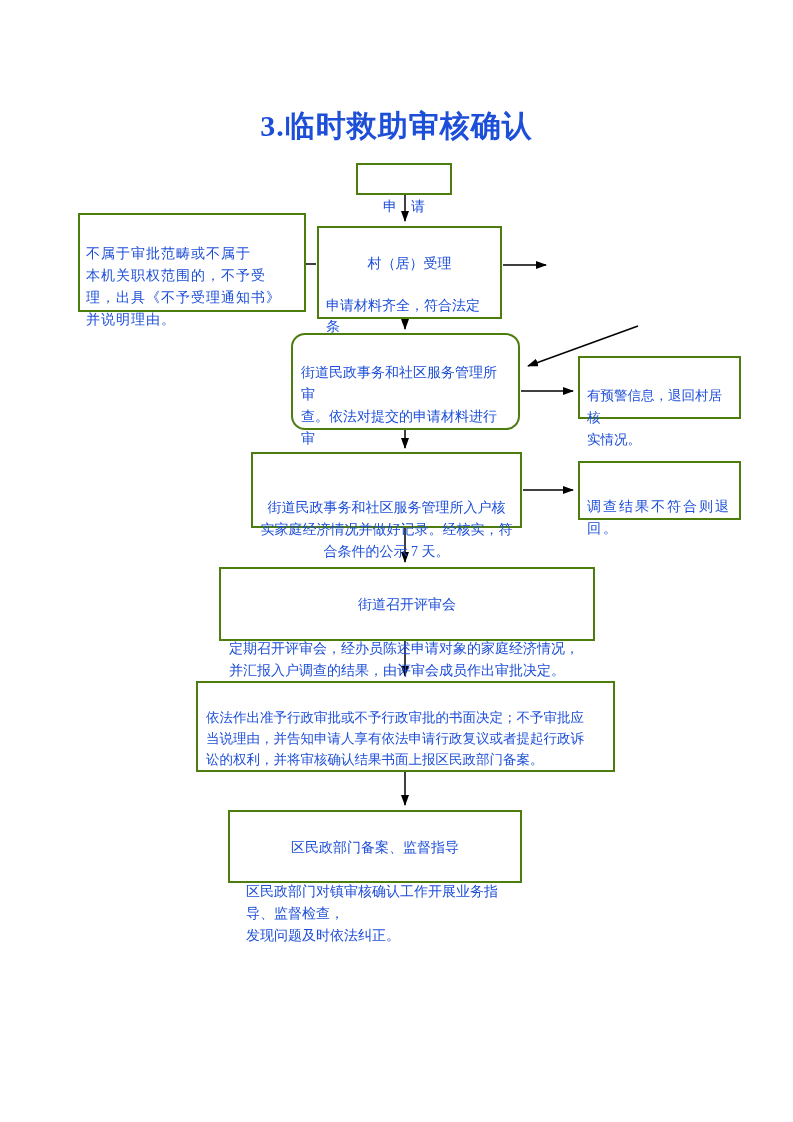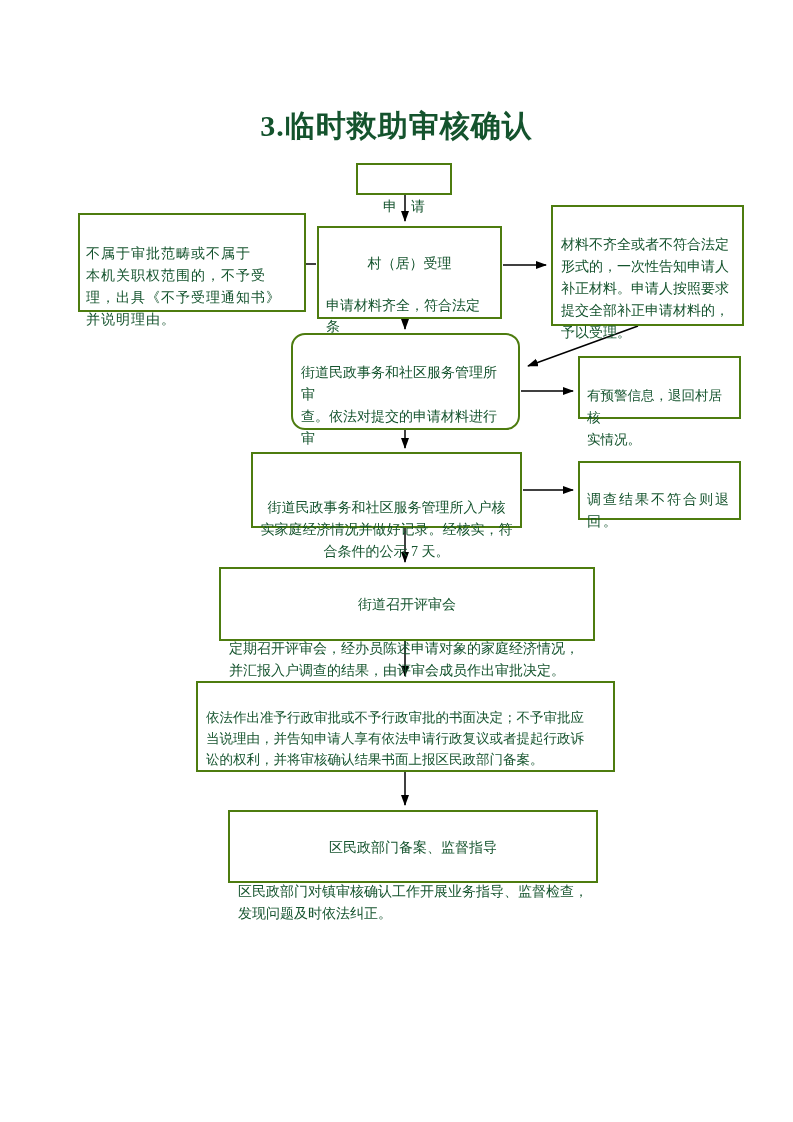--- a/index.html
+++ b/index.html
@@ -6,21 +6,21 @@
     margin: 0;
     padding: 0;
     background: #ffffff;
   }
   #page {
     position: relative;
     width: 793px;
     height: 1122px;
     background: #ffffff;
     font-family: "Liberation Serif", "DejaVu Serif", serif;
-    color: #14532d;
+    color: #1d4ed8;
     overflow: hidden;
   }
   .page-title {
     position: absolute;
     left: 0;
     top: 106px;
     width: 793px;
     text-align: center;
     font-size: 30px;
     font-weight: bold;
@@ -54,27 +54,27 @@
                        padding: 4px 7px; line-height: 21px; }
   #node-materials    { left: 551px; top: 205px; width: 193px; height: 121px;
                        padding: 5px 8px; line-height: 22px; }
   #node-review       { left: 291px; top: 333px; width: 229px; height: 97px;
                        padding: 5px 8px; line-height: 22px; border-radius: 14px; }
   #node-warning      { left: 578px; top: 356px; width: 163px; height: 63px;
                        padding: 5px 7px; font-size: 13.5px; line-height: 22px; }
   #node-household    { left: 251px; top: 452px; width: 271px; height: 76px;
                        padding: 21px 6px; text-align: center; line-height: 22px; }
   #node-investigation{ left: 578px; top: 461px; width: 163px; height: 59px;
-                       padding: 4px 7px; letter-spacing: 2px; line-height: 22px; }
+                       padding: 11px 7px; letter-spacing: 2px; line-height: 22px; }
   #node-meeting      { left: 219px; top: 567px; width: 376px; height: 74px;
                        padding: 3px 8px; line-height: 22px; }
   #node-report       { left: 196px; top: 681px; width: 419px; height: 91px;
                        padding: 3px 8px; font-size: 13.5px; line-height: 21px; }
-  #node-record       { left: 228px; top: 810px; width: 370px; height: 73px;
-                       padding: 3px 8px; line-height: 22px; }
+  #node-record       { left: 228px; top: 810px; width: 294px; height: 73px;
+                       padding: 3px 16px; line-height: 22px; }
   #flow-arrows {
     position: absolute;
     left: 0; top: 0;
     width: 793px; height: 1122px;
     pointer-events: none;
   }
   #flow-arrows line { stroke: #000000; stroke-width: 1.5; }
 </style>
 </head>
 <body>
@@ -113,27 +113,20 @@
 并说明理由。</span>
   </div>
 
   <div class="node" id="node-village">
     <span class="node-title">村（居）受理</span>
     <span class="node-text">申请材料齐全，符合法定条
 件，报送街道民政事务和社
 区服务管理所。</span>
   </div>
 
-  <div class="node" id="node-materials">
-    <span class="node-text">材料不齐全或者不符合法定
-形式的，一次性告知申请人
-补正材料。申请人按照要求
-提交全部补正申请材料的，
-予以受理。</span>
-  </div>
 
   <div class="node" id="node-review">
     <span class="node-text">街道民政事务和社区服务管理所审
 查。依法对提交的申请材料进行审
 查，并上核对平台，等待核对报告
 结果。</span>
   </div>
 
   <div class="node" id="node-warning">
     <span class="node-text">有预警信息，退回村居核

